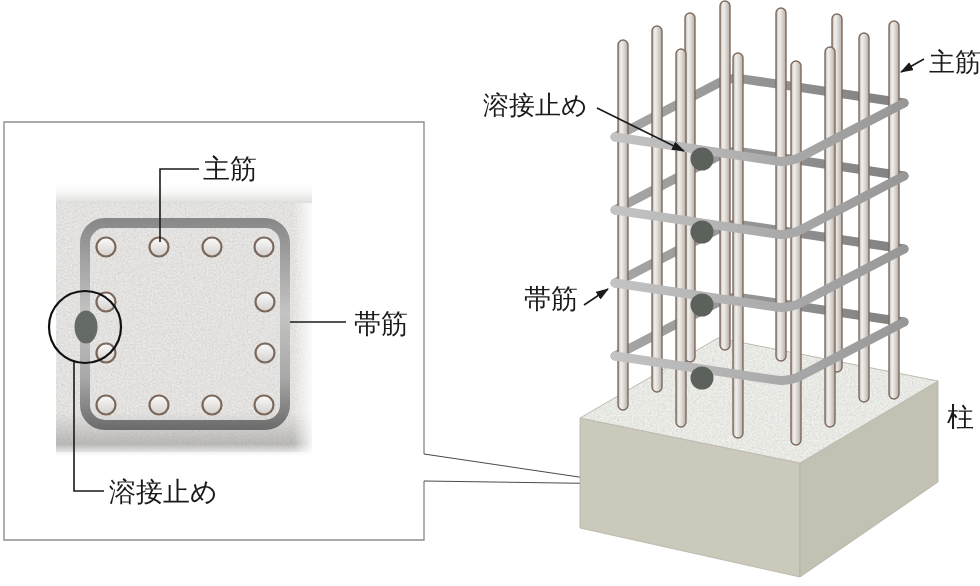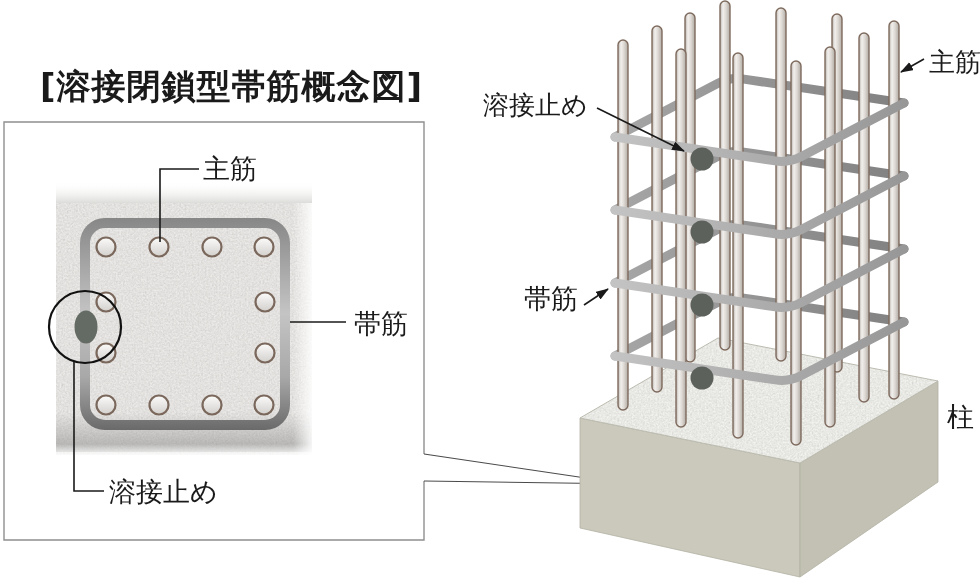--- a/index.html
+++ b/index.html
@@ -169,21 +169,20 @@
     <circle cx="702" cy="378" r="11.5"></circle>
   </g>
 
   <g stroke="#1a1a1a" stroke-width="1.6" fill="none">
     <path d="M597,108 L684,151" marker-end="url(#ah)"></path>
     <path d="M924,59 L901,72" marker-end="url(#ah)"></path>
     <path d="M584,305 L608,289" marker-end="url(#ah)"></path>
   </g>
 </svg>
 
-<div class="lbl lbl-title">[溶接閉鎖型帯筋概念図]</div>
 <div class="lbl lbl-l-shukin">主筋</div>
 <div class="lbl lbl-l-obikin">帯筋</div>
 <div class="lbl lbl-l-yosetsu">溶接止め</div>
 <div class="lbl lbl-r-yosetsu">溶接止め</div>
 <div class="lbl lbl-r-shukin">主筋</div>
 <div class="lbl lbl-r-obikin">帯筋</div>
 <div class="lbl lbl-r-hashira">柱</div>
 
 </div>
 

